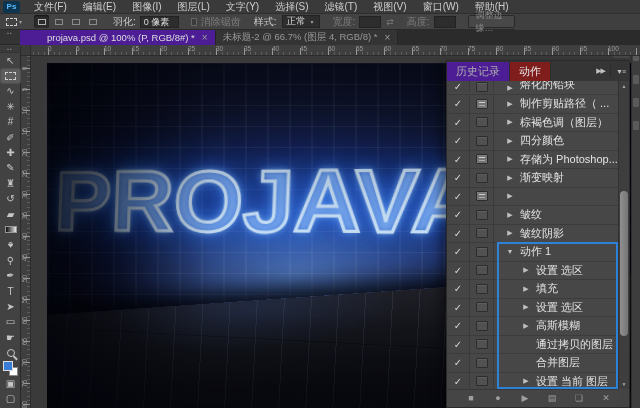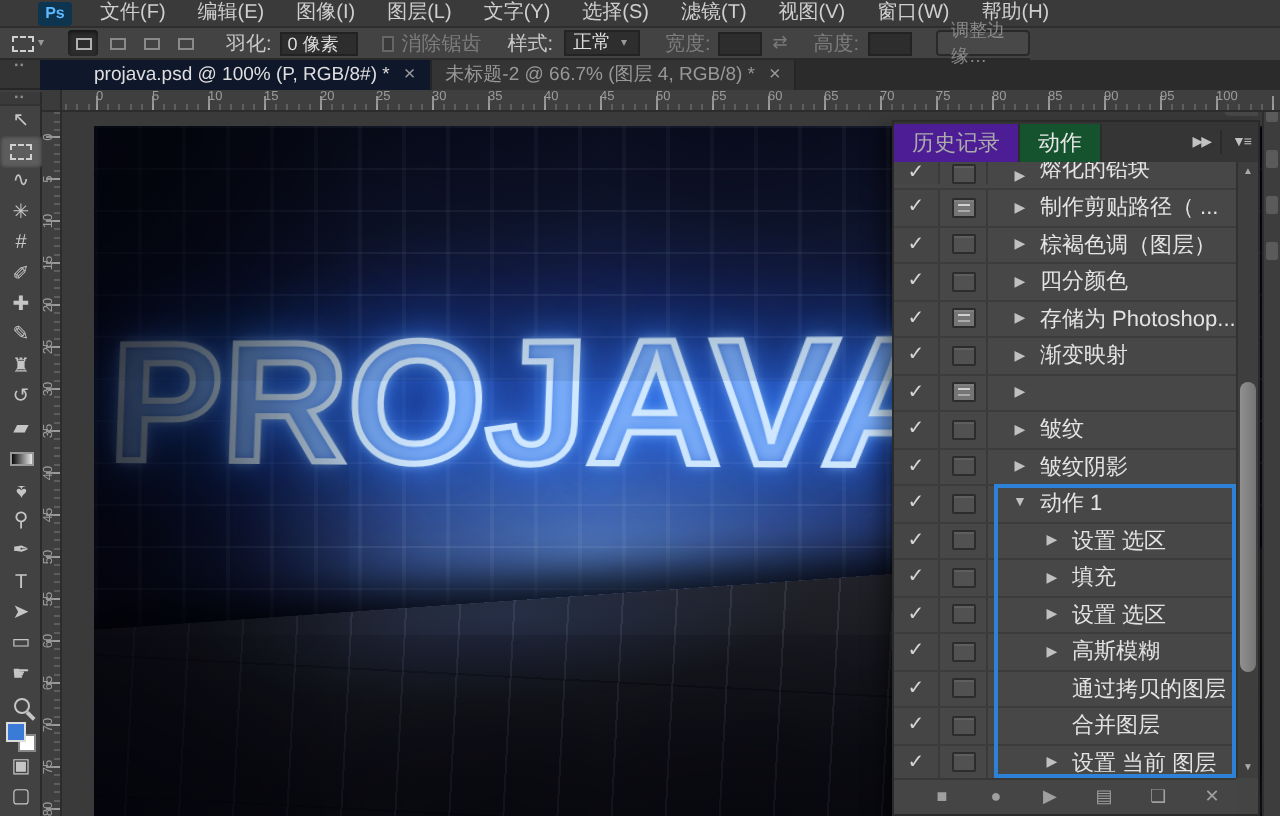--- a/index.html
+++ b/index.html
@@ -1,21 +1,21 @@
 <!DOCTYPE html>
 <html><head>
 <meta charset="utf-8">
 <style>
   html,body{margin:0;padding:0;background:#222;}
   *{box-sizing:border-box;font-family:"Liberation Sans","DejaVu Sans",sans-serif;}
   #app{position:relative;width:640px;height:408px;background:#3f3f3f;overflow:hidden;font-size:11px;color:#ccc;}
 
   
   #menubar{position:absolute;left:0;top:0;width:640px;height:14px;background:#3a3a3a;border-bottom:1px solid #2e2e2e;display:flex;align-items:center;z-index:50;}
-  #pslogo{width:17px;height:12px;margin-left:19px;background:#0d3550;color:#5db9ff;font-size:8px;font-weight:bold;display:flex;align-items:center;justify-content:center;border-radius:2px;}
+  #pslogo{width:17px;height:12px;margin-left:3px;background:#0d3550;color:#5db9ff;font-size:8px;font-weight:bold;display:flex;align-items:center;justify-content:center;border-radius:2px;}
   #menu-items{display:flex;height:100%;align-items:center;margin-left:6px;}
   .mitem{padding:0 8px;font-size:10px;color:#cfcfcf;line-height:14px;white-space:nowrap;}
 
   
   #optionsbar{position:absolute;left:0;top:14px;width:515px;height:16px;background:#434343;border-bottom:1px solid #2a2a2a;display:flex;align-items:center;z-index:50;}
   .toolprev{margin-left:6px;display:flex;align-items:center;gap:2px;}
   .mq{width:11px;height:8px;border:1px dashed #d0d0d0;display:inline-block;}
   .dd{font-size:6px;color:#999;}
   #modes{display:flex;margin-left:12px;gap:2px;}
   .mbtn{width:15px;height:13px;display:flex;align-items:center;justify-content:center;border-radius:2px;}
@@ -29,21 +29,21 @@
   .ocheck{margin-left:12px;width:8px;height:8px;border:1px solid #666;background:#3a3a3a;display:inline-block;}
   .ocheck + .olabel{margin-left:4px;}
   .odrop{margin-left:5px;height:13px;background:#2e2e2e;border:1px solid #232323;display:flex;align-items:center;padding:0 4px;gap:5px;color:#ddd;font-size:9.5px;min-width:38px;}
   .oswap{margin-left:5px;color:#7a7a7a;font-size:9px;}
   .obtn{margin-left:12px;height:13px;background:#484848;border:1px solid #292929;border-radius:2px;color:#8b8b8b;font-size:9px;display:flex;align-items:center;padding:0 7px;}
 
   
   #tabstub{position:absolute;left:0;top:30px;width:20px;height:15px;background:#343434;color:#8a8a8a;font-size:5px;letter-spacing:1px;display:flex;align-items:flex-start;justify-content:center;border-bottom:1px solid #262626;z-index:45;}
   #doctabs{position:absolute;left:20px;top:30px;right:0;height:15px;background:#2b2b2b;display:flex;z-index:45;}
   .dtab{height:15px;display:flex;align-items:center;padding:0 7px;font-size:9.5px;color:#989898;background:#343434;border-right:1px solid #252525;white-space:nowrap;}
-  .dtab.active{background:#0f172a;color:#dfdfdf;padding-left:27px;}
+  .dtab.active{background:#4c1d95;color:#dfdfdf;padding-left:27px;}
   .dtab .close{margin-left:7px;color:#9a9a9a;font-size:10px;line-height:10px;}
 
   
   #rcorner{position:absolute;left:20px;top:45px;width:11px;height:11px;background:#3b3b3b;border-right:1px solid #2c2c2c;border-bottom:1px solid #2c2c2c;z-index:40;}
   #hruler{position:absolute;left:31px;top:45px;width:609px;height:11px;background:#3f3f3f;border-bottom:1px solid #2c2c2c;z-index:40;
     background-image:repeating-linear-gradient(90deg,rgba(175,175,175,.75) 0 1px,transparent 1px 28px),repeating-linear-gradient(90deg,rgba(130,130,130,.45) 0 1px,transparent 1px 5.6px);
     background-size:auto 7px,auto 3px;background-position:17px 100%,17px 100%;background-repeat:repeat-x;}
   .rl{position:absolute;top:0;font-size:6.5px;color:#9b9b9b;line-height:7px;}
   #vruler{position:absolute;left:20px;top:56px;width:11px;height:352px;background:#3f3f3f;border-right:1px solid #2c2c2c;z-index:40;
     background-image:repeating-linear-gradient(180deg,rgba(175,175,175,.75) 0 1px,transparent 1px 21px),repeating-linear-gradient(180deg,rgba(130,130,130,.45) 0 1px,transparent 1px 4.2px);
@@ -85,21 +85,21 @@
                repeating-linear-gradient(7deg,rgba(0,0,0,.3) 0 1px,transparent 1px 70px),
                linear-gradient(180deg,#23242b,#121318 55%,#0a0b0f);
     box-shadow:0 -10px 20px rgba(0,0,0,.8);}
   .vig{position:absolute;inset:0;box-shadow:inset 0 0 140px 45px rgba(2,3,10,.88);
     background:linear-gradient(90deg,rgba(0,0,6,.5),transparent 28%);}
 
   
   #panel{position:absolute;left:446px;top:60px;width:184px;height:348px;background:#444;border:1px solid #2a2a2a;z-index:20;box-shadow:-5px 5px 10px rgba(0,0,0,.45);}
   .phead{position:absolute;left:0;top:0;right:0;height:20px;background:#353535;display:flex;align-items:flex-end;}
   .ptab{height:19px;display:flex;align-items:center;padding:0 9px;font-size:11px;color:#ababab;background:#4c1d95;border-right:1px solid #2c2c2c;}
-  .ptab.active{background:#14532d;color:#e6e6e6;}
+  .ptab.active{background:#7f1d1d;color:#e6e6e6;}
   .phicons{margin-left:auto;display:flex;align-items:center;gap:5px;padding-right:4px;height:100%;}
   .phi{color:#c2c2c2;font-size:7px;letter-spacing:-1px;}
   .psep{width:1px;height:12px;background:#2b2b2b;}
   #rows{position:absolute;left:0;top:20px;right:11px;bottom:18px;overflow:hidden;background:#474747;}
   .arow{display:flex;align-items:center;height:18.5px;border-bottom:1px solid #3c3c3c;background:#474747;}
   .arow.partial{height:14px;overflow:hidden;align-items:flex-end;padding-bottom:2px;}
   .ck{width:23px;align-self:stretch;display:flex;align-items:center;justify-content:center;color:#d5d5d5;font-size:10px;border-right:1px solid #3a3a3a;background:#454545;}
   .tg{width:24px;align-self:stretch;display:flex;align-items:center;justify-content:center;border-right:1px solid #3a3a3a;}
   .tbox{width:12px;height:10px;border:1px solid #2c2c2c;background:#515151;border-radius:1px;box-shadow:inset 0 1px rgba(255,255,255,.08);}
   .tbox.dlg{background:#757575;position:relative;}

